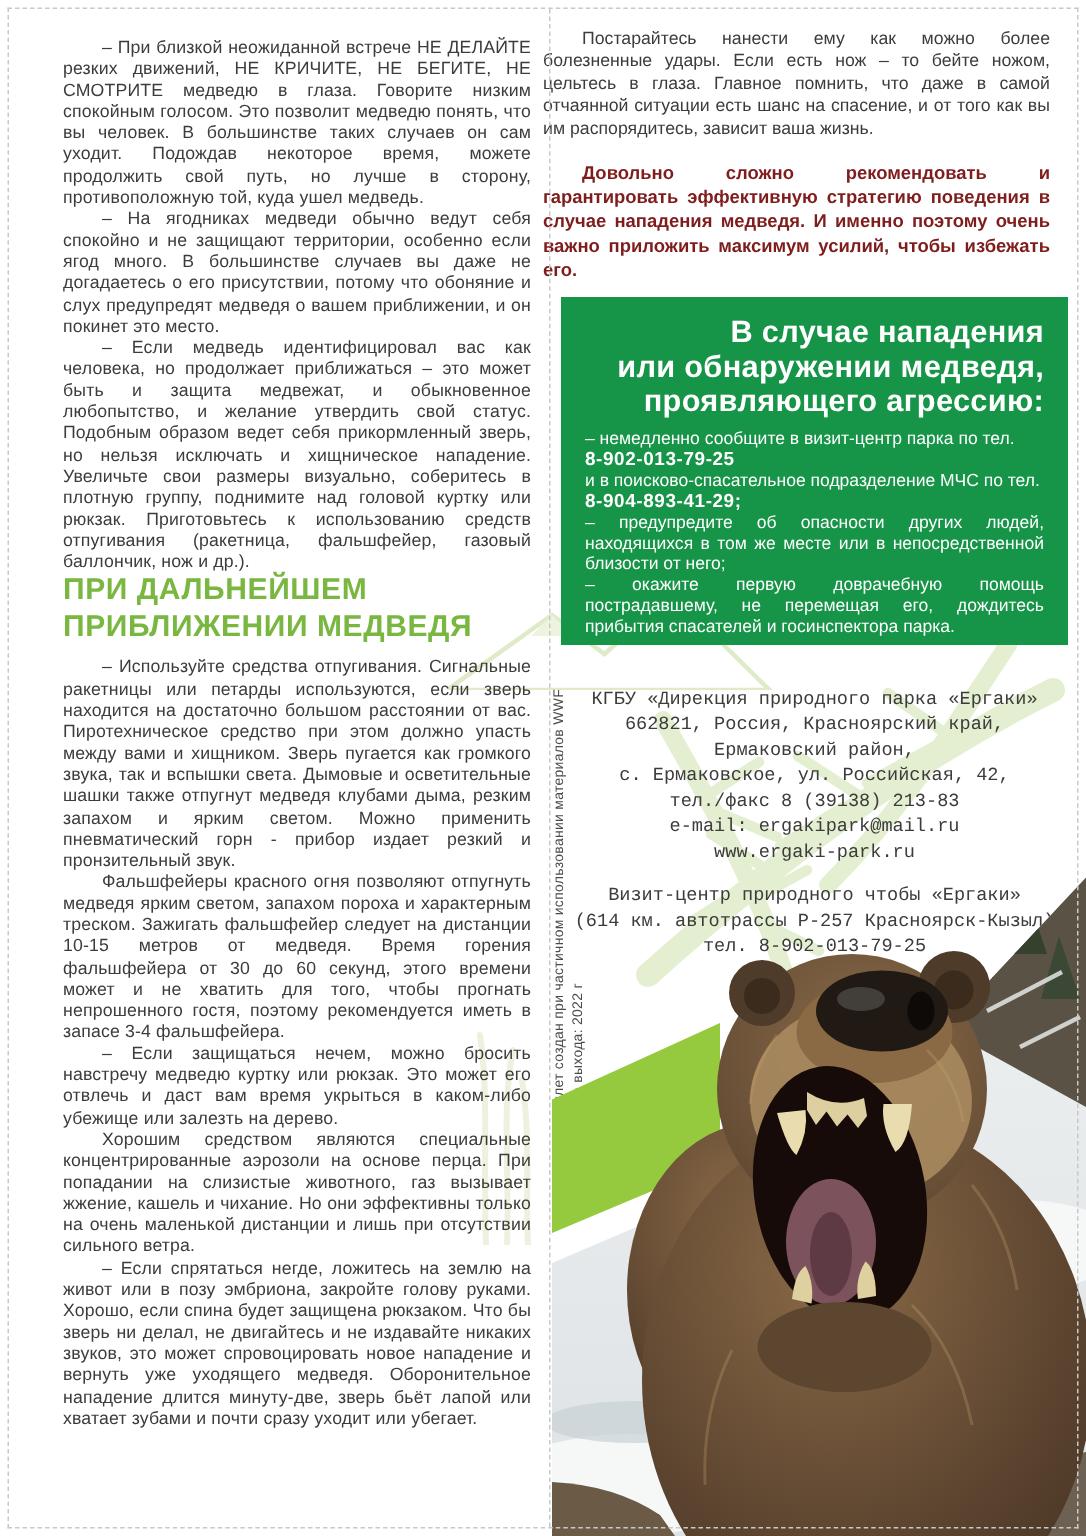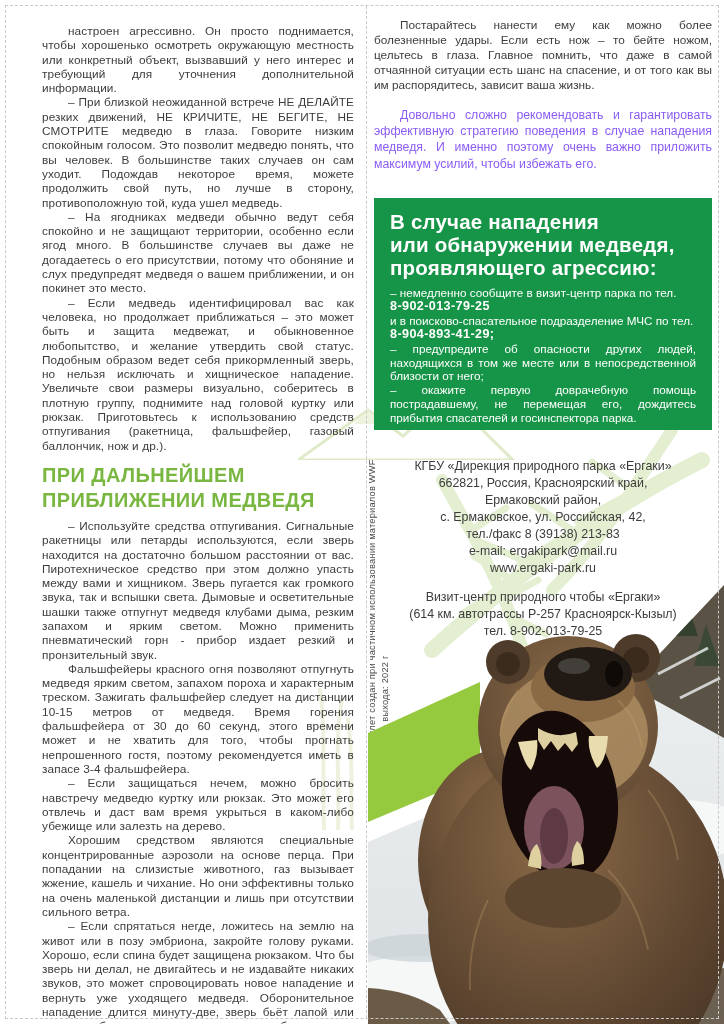--- a/index.html
+++ b/index.html
@@ -10,36 +10,36 @@
   
   .cutline{position:absolute;left:5px;top:5px;right:5px;bottom:5px;border:1.5px dashed #c9c9c9;pointer-events:none;z-index:10;}
   .foldline{position:absolute;left:366px;top:6px;bottom:6px;width:0;border-left:1.5px dashed #c9c9c9;pointer-events:none;z-index:9;}
 
   
   .wm{position:absolute;z-index:0;pointer-events:none;}
 
   
   #left-col{position:absolute;left:42px;top:24px;width:312px;z-index:2;}
   #left-col p{margin:0;font-size:11.8px;line-height:14.3px;text-align:justify;text-indent:26px;letter-spacing:.1px;}
-  .section-heading{font-weight:bold;font-size:20px;line-height:25px;color:#79b741;letter-spacing:.4px;margin:10px 0 6px 0;}
-
-  
-  #right-top{position:absolute;left:374px;top:18px;width:338px;z-index:2;}
+  .section-heading{font-weight:bold;font-size:20px;line-height:25px;color:#79b741;letter-spacing:.4px;margin:0 0 6px 0;}
+
+  
+  #right-top{position:absolute;left:362px;top:18px;width:338px;z-index:2;}
   #right-top .lead{margin:0;font-size:11.8px;line-height:15px;text-align:justify;text-indent:26px;}
-  #right-top .emphasis{margin:14px 0 16px 0;font-size:12.3px;line-height:16.2px;font-weight:normal;color:#8b5cf6;text-align:justify;text-indent:26px;}
+  #right-top .emphasis{margin:14px 0 16px 0;font-size:12.3px;line-height:16.2px;font-weight:bold;color:#7f1d1d;text-align:justify;text-indent:26px;}
 
   
   #alert-box{position:absolute;left:374px;top:198px;width:338px;height:232px;box-sizing:border-box;
     background:#169447;color:#ffffff;padding:12px 16px 10px 16px;z-index:2;}
-  #alert-box h2{margin:0 0 7px 0;font-size:20.5px;line-height:23px;font-weight:bold;letter-spacing:.2px;}
+  #alert-box h2{margin:0 0 7px 0;font-size:20.5px;line-height:23px;font-weight:bold;letter-spacing:.2px;text-align:right;}
   #alert-box p{margin:0;font-size:11.7px;line-height:13.9px;text-align:justify;}
   #alert-box .phone{font-weight:bold;font-size:12.6px;letter-spacing:.4px;}
 
   
-  #contacts{position:absolute;left:374px;top:458px;width:338px;text-align:center;z-index:2;}
+  #contacts{position:absolute;left:374px;top:458px;width:338px;text-align:center;z-index:2;font-family:Liberation Mono, monospace;}
   #contacts .cline{font-size:12.4px;line-height:17px;}
   #visit-center{margin-top:12px;}
 
   
   .sidenote-outer{position:absolute;left:366px;top:440px;width:28px;height:306px;z-index:3;}
   .sidenote-inner{position:absolute;width:306px;height:28px;left:-139px;top:139px;transform:rotate(-90deg);
     font-size:9.3px;line-height:12.5px;color:#4a4a4a;letter-spacing:.2px;white-space:nowrap;}
 
   
   #bear-photo{position:absolute;left:368px;top:570px;width:356px;height:454px;z-index:4;pointer-events:none;}
@@ -78,21 +78,20 @@
   <svg class="wm" style="left:316px;top:680px;width:40px;height:150px;" viewBox="0 0 40 150">
     <g fill="none" stroke="#ecf2de" stroke-width="4" stroke-linecap="round">
       <path d="M8,150 C6,90 10,50 4,10"></path>
         <path d="M22,150 C24,100 18,60 26,20"></path>
         <path d="M36,150 C34,110 38,80 32,40"></path>
     </g>
   </svg>
 
   <div id="left-col">
     <div>
-        <p>настроен агрессивно. Он просто поднимается, чтобы хорошенько осмотреть окружающую местность или конкретный объект, вызвавший у него интерес и требующий для уточнения дополнительной информации.</p>
         <p>– При близкой неожиданной встрече НЕ ДЕЛАЙТЕ резких движений, НЕ КРИЧИТЕ, НЕ БЕГИТЕ, НЕ СМОТРИТЕ медведю в глаза. Говорите низким спокойным голосом. Это позволит медведю понять, что вы человек. В большинстве таких случаев он сам уходит. Подождав некоторое время, можете продолжить свой путь, но лучше в сторону, противоположную той, куда ушел медведь.</p>
         <p>– На ягодниках медведи обычно ведут себя спокойно и не защищают территории, особенно если ягод много. В большинстве случаев вы даже не догадаетесь о его присутствии, потому что обоняние и слух предупредят медведя о вашем приближении, и он покинет это место.</p>
         <p>– Если медведь идентифицировал вас как человека, но продолжает приближаться – это может быть и защита медвежат, и обыкновенное любопытство, и желание утвердить свой статус. Подобным образом ведет себя прикормленный зверь, но нельзя исключать и хищническое нападение. Увеличьте свои размеры визуально, соберитесь в плотную группу, поднимите над головой куртку или рюкзак. Приготовьтесь к использованию средств отпугивания (ракетница, фальшфейер, газовый баллончик, нож и др.).</p>
       </div>
     <div class="section-heading">ПРИ ДАЛЬНЕЙШЕМ<br>ПРИБЛИЖЕНИИ МЕДВЕДЯ</div>
     <div>
         <p>– Используйте средства отпугивания. Сигнальные ракетницы или петарды используются, если зверь находится на достаточно большом расстоянии от вас. Пиротехническое средство при этом должно упасть между вами и хищником. Зверь пугается как громкого звука, так и вспышки света. Дымовые и осветительные шашки также отпугнут медведя клубами дыма, резким запахом и ярким светом. Можно применить пневматический горн - прибор издает резкий и пронзительный звук.</p>
         <p>Фальшфейеры красного огня позволяют отпугнуть медведя ярким светом, запахом пороха и характерным треском. Зажигать фальшфейер следует на дистанции 10-15 метров от медведя. Время горения фальшфейера от 30 до 60 секунд, этого времени может и не хватить для того, чтобы прогнать непрошенного гостя, поэтому рекомендуется иметь в запасе 3-4 фальшфейера.</p>
         <p>– Если защищаться нечем, можно бросить навстречу медведю куртку или рюкзак. Это может его отвлечь и даст вам время укрыться в каком-либо убежище или залезть на дерево.</p>
         <p>Хорошим средством являются специальные концентрированные аэрозоли на основе перца. При попадании на слизистые животного, газ вызывает жжение, кашель и чихание. Но они эффективны только на очень маленькой дистанции и лишь при отсутствии сильного ветра.</p>

